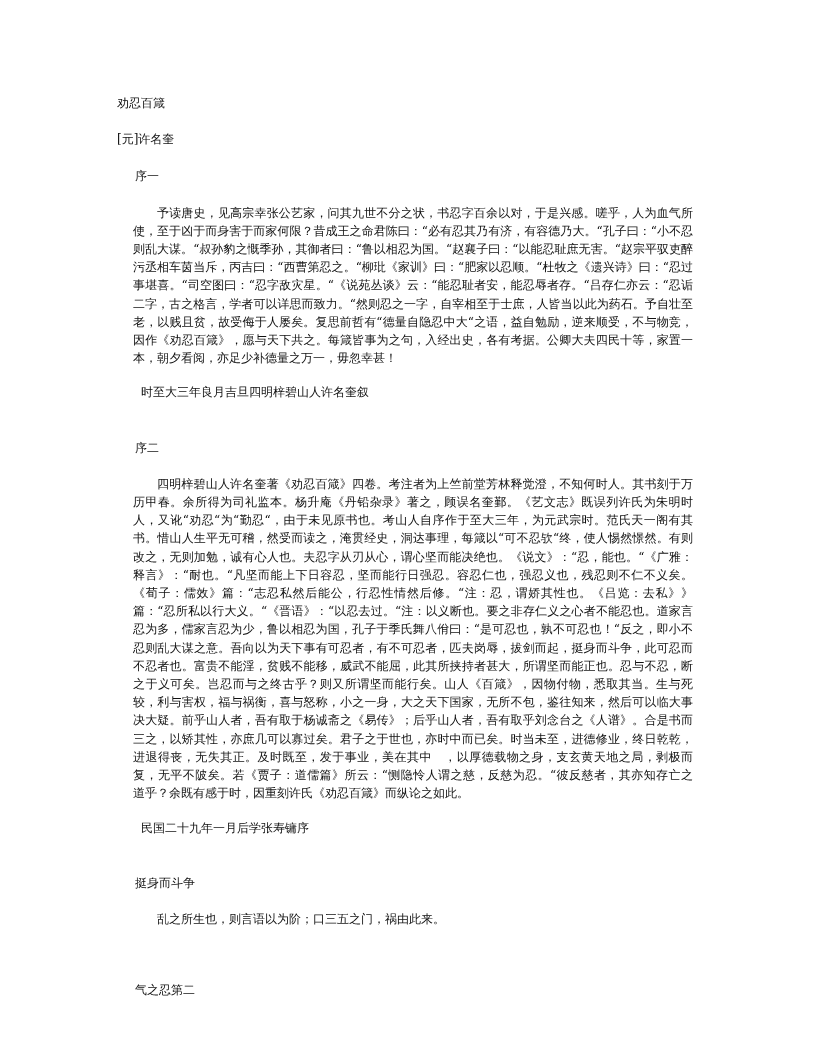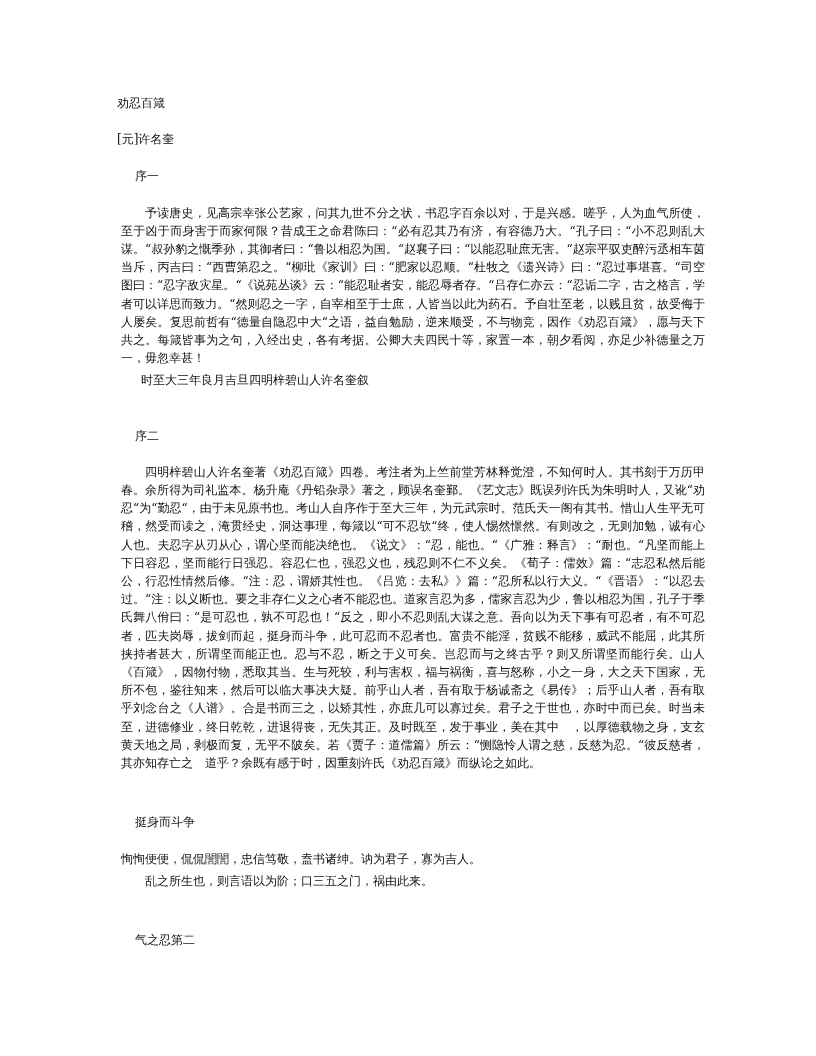--- a/index.html
+++ b/index.html
@@ -3,21 +3,21 @@
 <meta charset="utf-8">
 <style>
   html, body { margin: 0; padding: 0; background: #ffffff; }
   body { width: 816px; height: 1056px; position: relative; overflow: hidden;
          font-family: "DejaVu Serif", "Liberation Serif", serif; color: #111; }
   .page { position: absolute; left: 117px; top: 94px; width: 592px;
           font-size: 12px; line-height: 18.2px; }
   .title { margin: 0 0 18px 0; }
   .author { margin: 0 0 19px 0; }
   .sec-head { margin: 18px; }
-  .para { margin: 4px; text-align: justify; text-align-last: left; }
+  .para { margin: 16px; text-align: justify; text-align-last: left; }
   .indent { text-indent: 2em; }
   .sign { margin: 0; padding-left: 2em; }
   .gap-lg { height: 19px; }
 </style>
 </head>
 <body>
 
 <div class="page">
   <p class="title">劝忍百箴</p>
   <p class="author">[元]许名奎</p>
@@ -26,27 +26,27 @@
     <p class="sec-head">序一</p>
     <p class="para indent">予读唐史，见高宗幸张公艺家，问其九世不分之状，书忍字百余以对，于是兴感。嗟乎，人为血气所使，至于凶于而身害于而家何限？昔成王之命君陈曰：“必有忍其乃有济，有容德乃大。“孔子曰：“小不忍则乱大谋。“叔孙豹之慨季孙，其御者曰：“鲁以相忍为国。“赵襄子曰：“以能忍耻庶无害。“赵宗平驭吏醉污丞相车茵当斥，丙吉曰：“西曹第忍之。“柳玭《家训》曰：“肥家以忍顺。“杜牧之《遗兴诗》曰：“忍过事堪喜。“司空图曰：“忍字敌灾星。“《说苑丛谈》云：“能忍耻者安，能忍辱者存。“吕存仁亦云：“忍诟二字，古之格言，学者可以详思而致力。“然则忍之一字，自宰相至于士庶，人皆当以此为药石。予自壮至老，以贱且贫，故受侮于人屡矣。复思前哲有“德量自隐忍中大“之语，益自勉励，逆来顺受，不与物竞，因作《劝忍百箴》，愿与天下共之。每箴皆事为之句，入经出史，各有考据。公卿大夫四民十等，家置一本，朝夕看阅，亦足少补德量之万一，毋忽幸甚！</p>
     <p class="sign">时至大三年良月吉旦四明梓碧山人许名奎叙</p>
   </section>
 
   <div class="gap-lg"></div>
 
   <section>
     <p class="sec-head">序二</p>
     <p class="para indent">四明梓碧山人许名奎著《劝忍百箴》四卷。考注者为上竺前堂芳林释觉澄，不知何时人。其书刻于万历甲春。余所得为司礼监本。杨升庵《丹铅杂录》著之，顾误名奎鄞。《艺文志》既误列许氏为朱明时人，又讹“劝忍“为“勤忍“，由于未见原书也。考山人自序作于至大三年，为元武宗时。范氏天一阁有其书。惜山人生平无可稽，然受而读之，淹贯经史，洞达事理，每箴以“可不忍欤“终，使人惕然憬然。有则改之，无则加勉，诚有心人也。夫忍字从刃从心，谓心坚而能决绝也。《说文》：“忍，能也。“《广雅：释言》：“耐也。“凡坚而能上下日容忍，坚而能行日强忍。容忍仁也，强忍义也，残忍则不仁不义矣。《荀子：儒效》篇：“志忍私然后能公，行忍性情然后修。“注：忍，谓娇其性也。《吕览：去私》》篇：“忍所私以行大义。“《晋语》：“以忍去过。“注：以义断也。要之非存仁义之心者不能忍也。道家言忍为多，儒家言忍为少，鲁以相忍为国，孔子于季氏舞八佾曰：“是可忍也，孰不可忍也！“反之，即小不忍则乱大谋之意。吾向以为天下事有可忍者，有不可忍者，匹夫岗辱，拔剑而起，挺身而斗争，此可忍而不忍者也。富贵不能淫，贫贱不能移，威武不能屈，此其所挟持者甚大，所谓坚而能正也。忍与不忍，断之于义可矣。岂忍而与之终古乎？则又所谓坚而能行矣。山人《百箴》，因物付物，悉取其当。生与死较，利与害权，福与祸衡，喜与怒称，小之一身，大之天下国家，无所不包，鉴往知来，然后可以临大事决大疑。前乎山人者，吾有取于杨诚斋之《易传》；后乎山人者，吾有取乎刘念台之《人谱》。合是书而三之，以矫其性，亦庶几可以寡过矣。君子之于世也，亦时中而已矣。时当未至，进德修业，终日乾乾，进退得丧，无失其正。及时既至，发于事业，美在其中　，以厚德载物之身，支玄黄天地之局，剥极而复，无平不陂矣。若《贾子：道儒篇》所云：“恻隐怜人谓之慈，反慈为忍。“彼反慈者，其亦知存亡之　道乎？余既有感于时，因重刻许氏《劝忍百箴》而纵论之如此。</p>
+    <p class="sign">民国二十九年一月后学张寿镛序</p>
   </section>
 
   <div class="gap-lg"></div>
 
   <section>
     <p class="sec-head">挺身而斗争</p>
-    <p class="para">恂恂便便，侃侃誾誾，忠信笃敬，盍书诸绅。讷为君子，寡为吉人。</p>
     <p class="para indent">乱之所生也，则言语以为阶；口三五之门，祸由此来。</p>
   </section>
 
   <div class="gap-lg"></div>
 
   <section>
     <p class="sec-head">气之忍第二</p>
   </section>
 </div>
 

